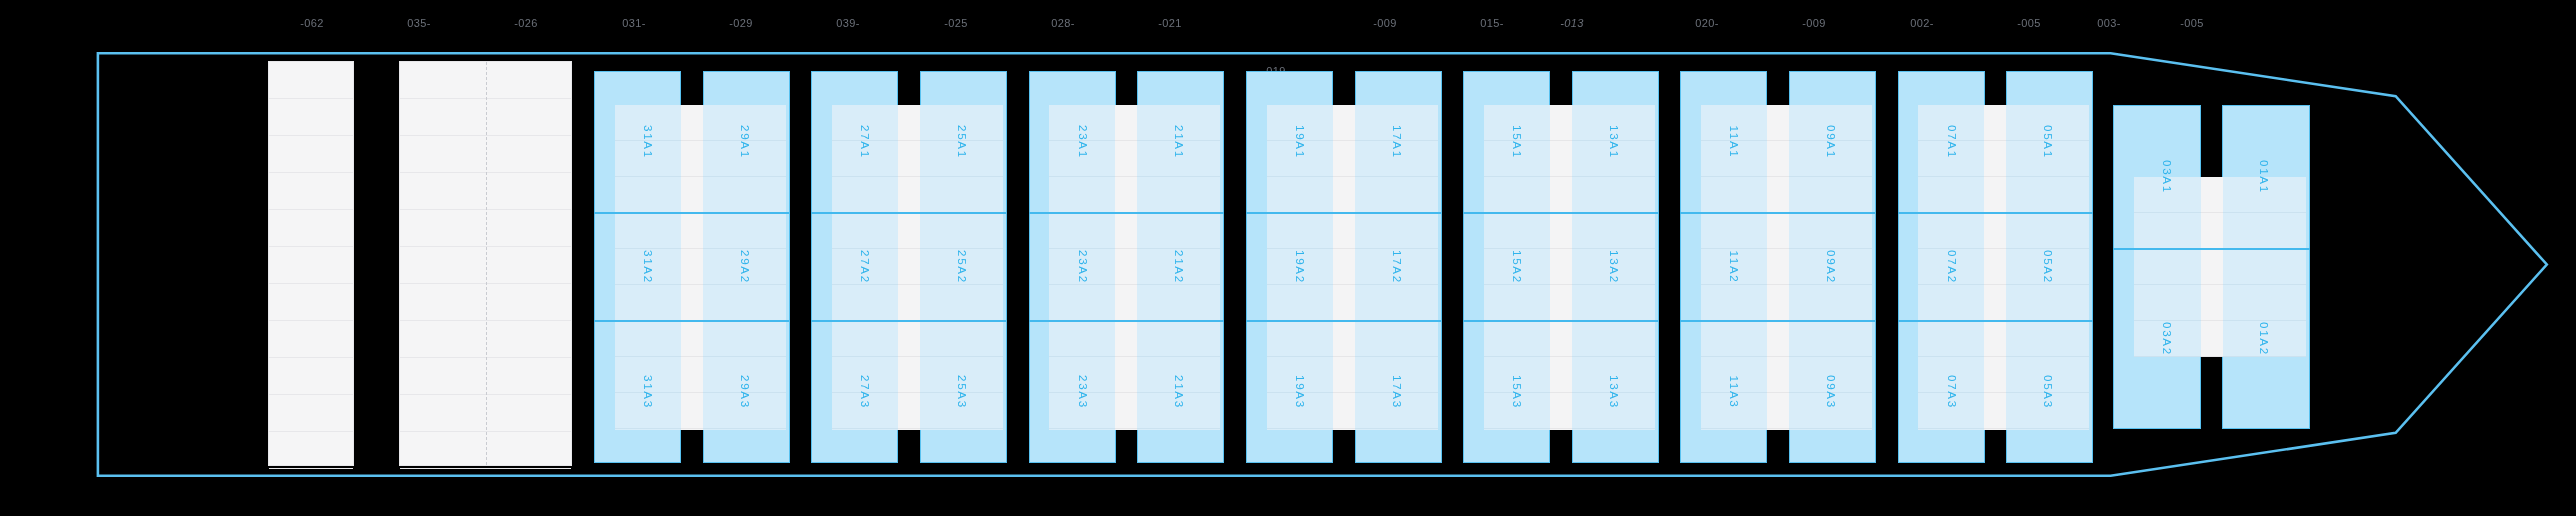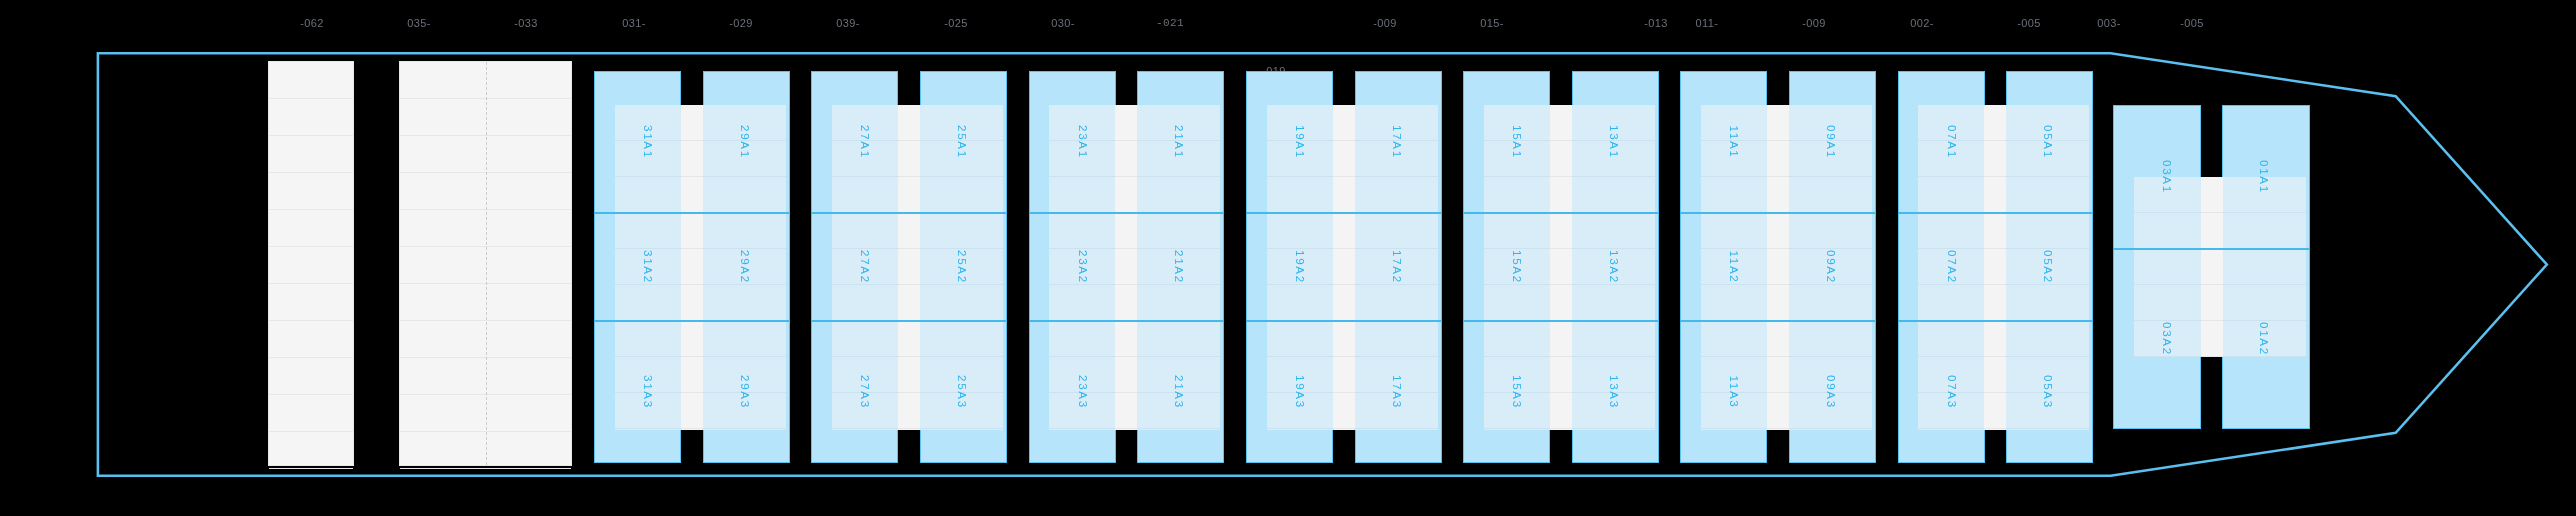--- a/index.html
+++ b/index.html
@@ -33,32 +33,32 @@
 </style>
 </head>
 <body>
 
 <div id="scene">
   <svg id="hull-svg" width="2576" height="517" viewBox="0 0 3000 602">
     <polygon points="114,62 2458,62 2790,112 2966,308 2790,504 2458,554 114,554" fill="none" stroke="#5bc0f0" stroke-width="3" stroke-linejoin="miter"></polygon>
   </svg>
 <div class="bay-label" style="left: 312px;">-062</div>
     <div class="bay-label" style="left: 419px;">035-</div>
-    <div class="bay-label" style="left: 526px;">-033</div>
+    <div class="bay-label" style="left: 526px;">-026</div>
     <div class="bay-label" style="left: 634px;">031-</div>
     <div class="bay-label" style="left: 741px;">-029</div>
     <div class="bay-label" style="left: 848px;">039-</div>
     <div class="bay-label" style="left: 956px;">-025</div>
-    <div class="bay-label" style="left: 1063px;">030-</div>
-    <div class="bay-label" style="left: 1170px; font-family: Liberation Mono, monospace;">-021</div>
+    <div class="bay-label" style="left: 1063px;">028-</div>
+    <div class="bay-label" style="left: 1170px;">-021</div>
     <div class="bay-label" style="left: 1278px; margin-top: 48px;">019-</div>
     <div class="bay-label" style="left: 1385px;">-009</div>
     <div class="bay-label" style="left: 1492px;">015-</div>
-    <div class="bay-label" style="left: 1656px;">-013</div>
-    <div class="bay-label" style="left: 1707px;">011-</div>
+    <div class="bay-label" style="left: 1572px; font-style: italic;">-013</div>
+    <div class="bay-label" style="left: 1707px;">020-</div>
     <div class="bay-label" style="left: 1814px;">-009</div>
     <div class="bay-label" style="left: 1922px;">002-</div>
     <div class="bay-label" style="left: 2029px;">-005</div>
     <div class="bay-label" style="left: 2109px;">003-</div>
     <div class="bay-label" style="left: 2192px;">-005</div>
     <div class="gray-col" style="left: 268px; width: 86px;">
       <div class="gray-row" style="height: 37px;"></div>
       <div class="gray-row" style="height: 37px;"></div>
       <div class="gray-row" style="height: 37px;"></div>
       <div class="gray-row" style="height: 37px;"></div>

